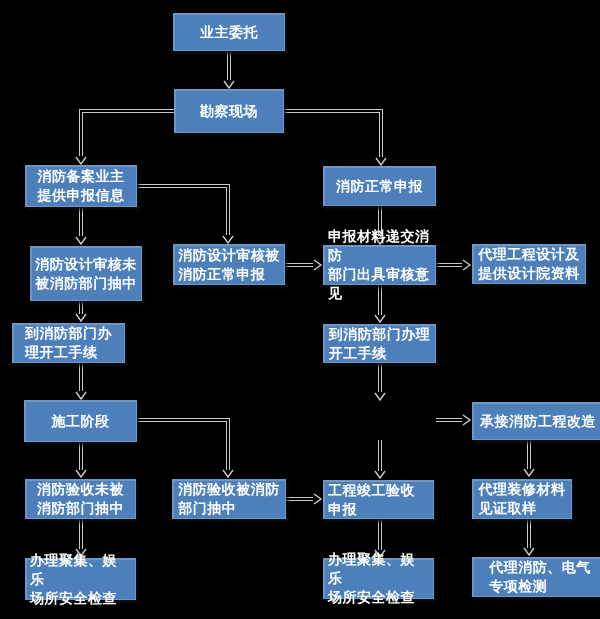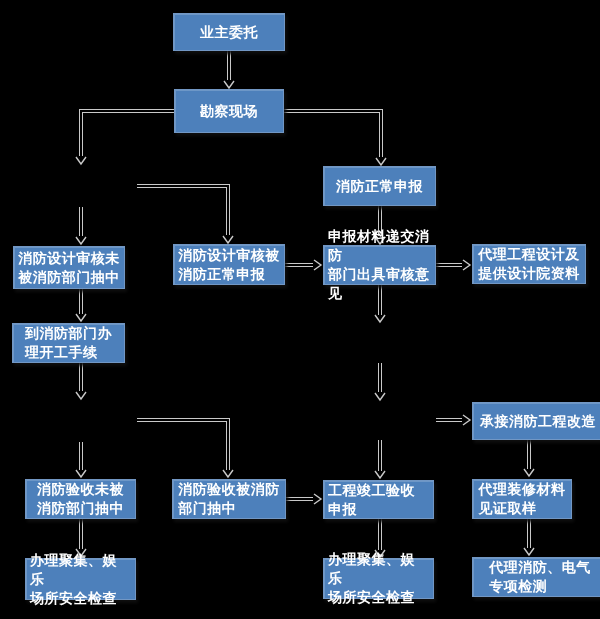--- a/index.html
+++ b/index.html
@@ -147,31 +147,36 @@
       </g>
       <g>
         <path d="M529,519 V548" fill="none" stroke="#c9c9c9" stroke-width="4"></path>
         <path d="M529,519 V548" fill="none" stroke="#000000" stroke-width="2"></path>
         <path d="M524,548 L529,555 L534,548" fill="none" stroke="#c9c9c9" stroke-width="1.4"></path>
       </g>
     </svg>
 
   <div class="node" style="left:173px;top:13px;width:112px;height:38px">业主委托</div>
   <div class="node" style="left:174px;top:89px;width:110px;height:44px">勘察现场</div>
+  <div class="node" style="left:25px;top:165px;width:112px;height:42px">消防备案业主
+提供申报信息</div>
   <div class="node" style="left:323px;top:166px;width:113px;height:40px">消防正常申报</div>
-  <div class="node" style="left:13px;top:246px;width:112px;height:43px">消防设计审核未
+  <div class="node" style="left:30px;top:246px;width:112px;height:55px">消防设计审核未
 被消防部门抽中</div>
   <div class="node" style="left:173px;top:244px;width:112px;height:41px">消防设计审核被
 消防正常申报</div>
   <div class="node" style="left:323px;top:245px;width:113px;height:40px">申报材料递交消防
 部门出具审核意见</div>
   <div class="node" style="left:472px;top:244px;width:114px;height:40px">代理工程设计及
 提供设计院资料</div>
   <div class="node" style="left:12px;top:323px;width:113px;height:40px">到消防部门办
 理开工手续</div>
+  <div class="node" style="left:323px;top:324px;width:113px;height:39px">到消防部门办理
+开工手续</div>
+  <div class="node" style="left:24px;top:400px;width:113px;height:42px">施工阶段</div>
   <div class="node" style="left:472px;top:402px;width:132px;height:38px">承接消防工程改造</div>
   <div class="node" style="left:25px;top:479px;width:111px;height:40px">消防验收未被
 消防部门抽中</div>
   <div class="node" style="left:172px;top:479px;width:114px;height:40px">消防验收被消防
 部门抽中</div>
   <div class="node" style="left:323px;top:480px;width:111px;height:39px">工程竣工验收申报</div>
   <div class="node" style="left:472px;top:479px;width:100px;height:40px">代理装修材料
 见证取样</div>
   <div class="node" style="left:25px;top:558px;width:111px;height:42px">办理聚集、娱乐
 场所安全检查</div>

